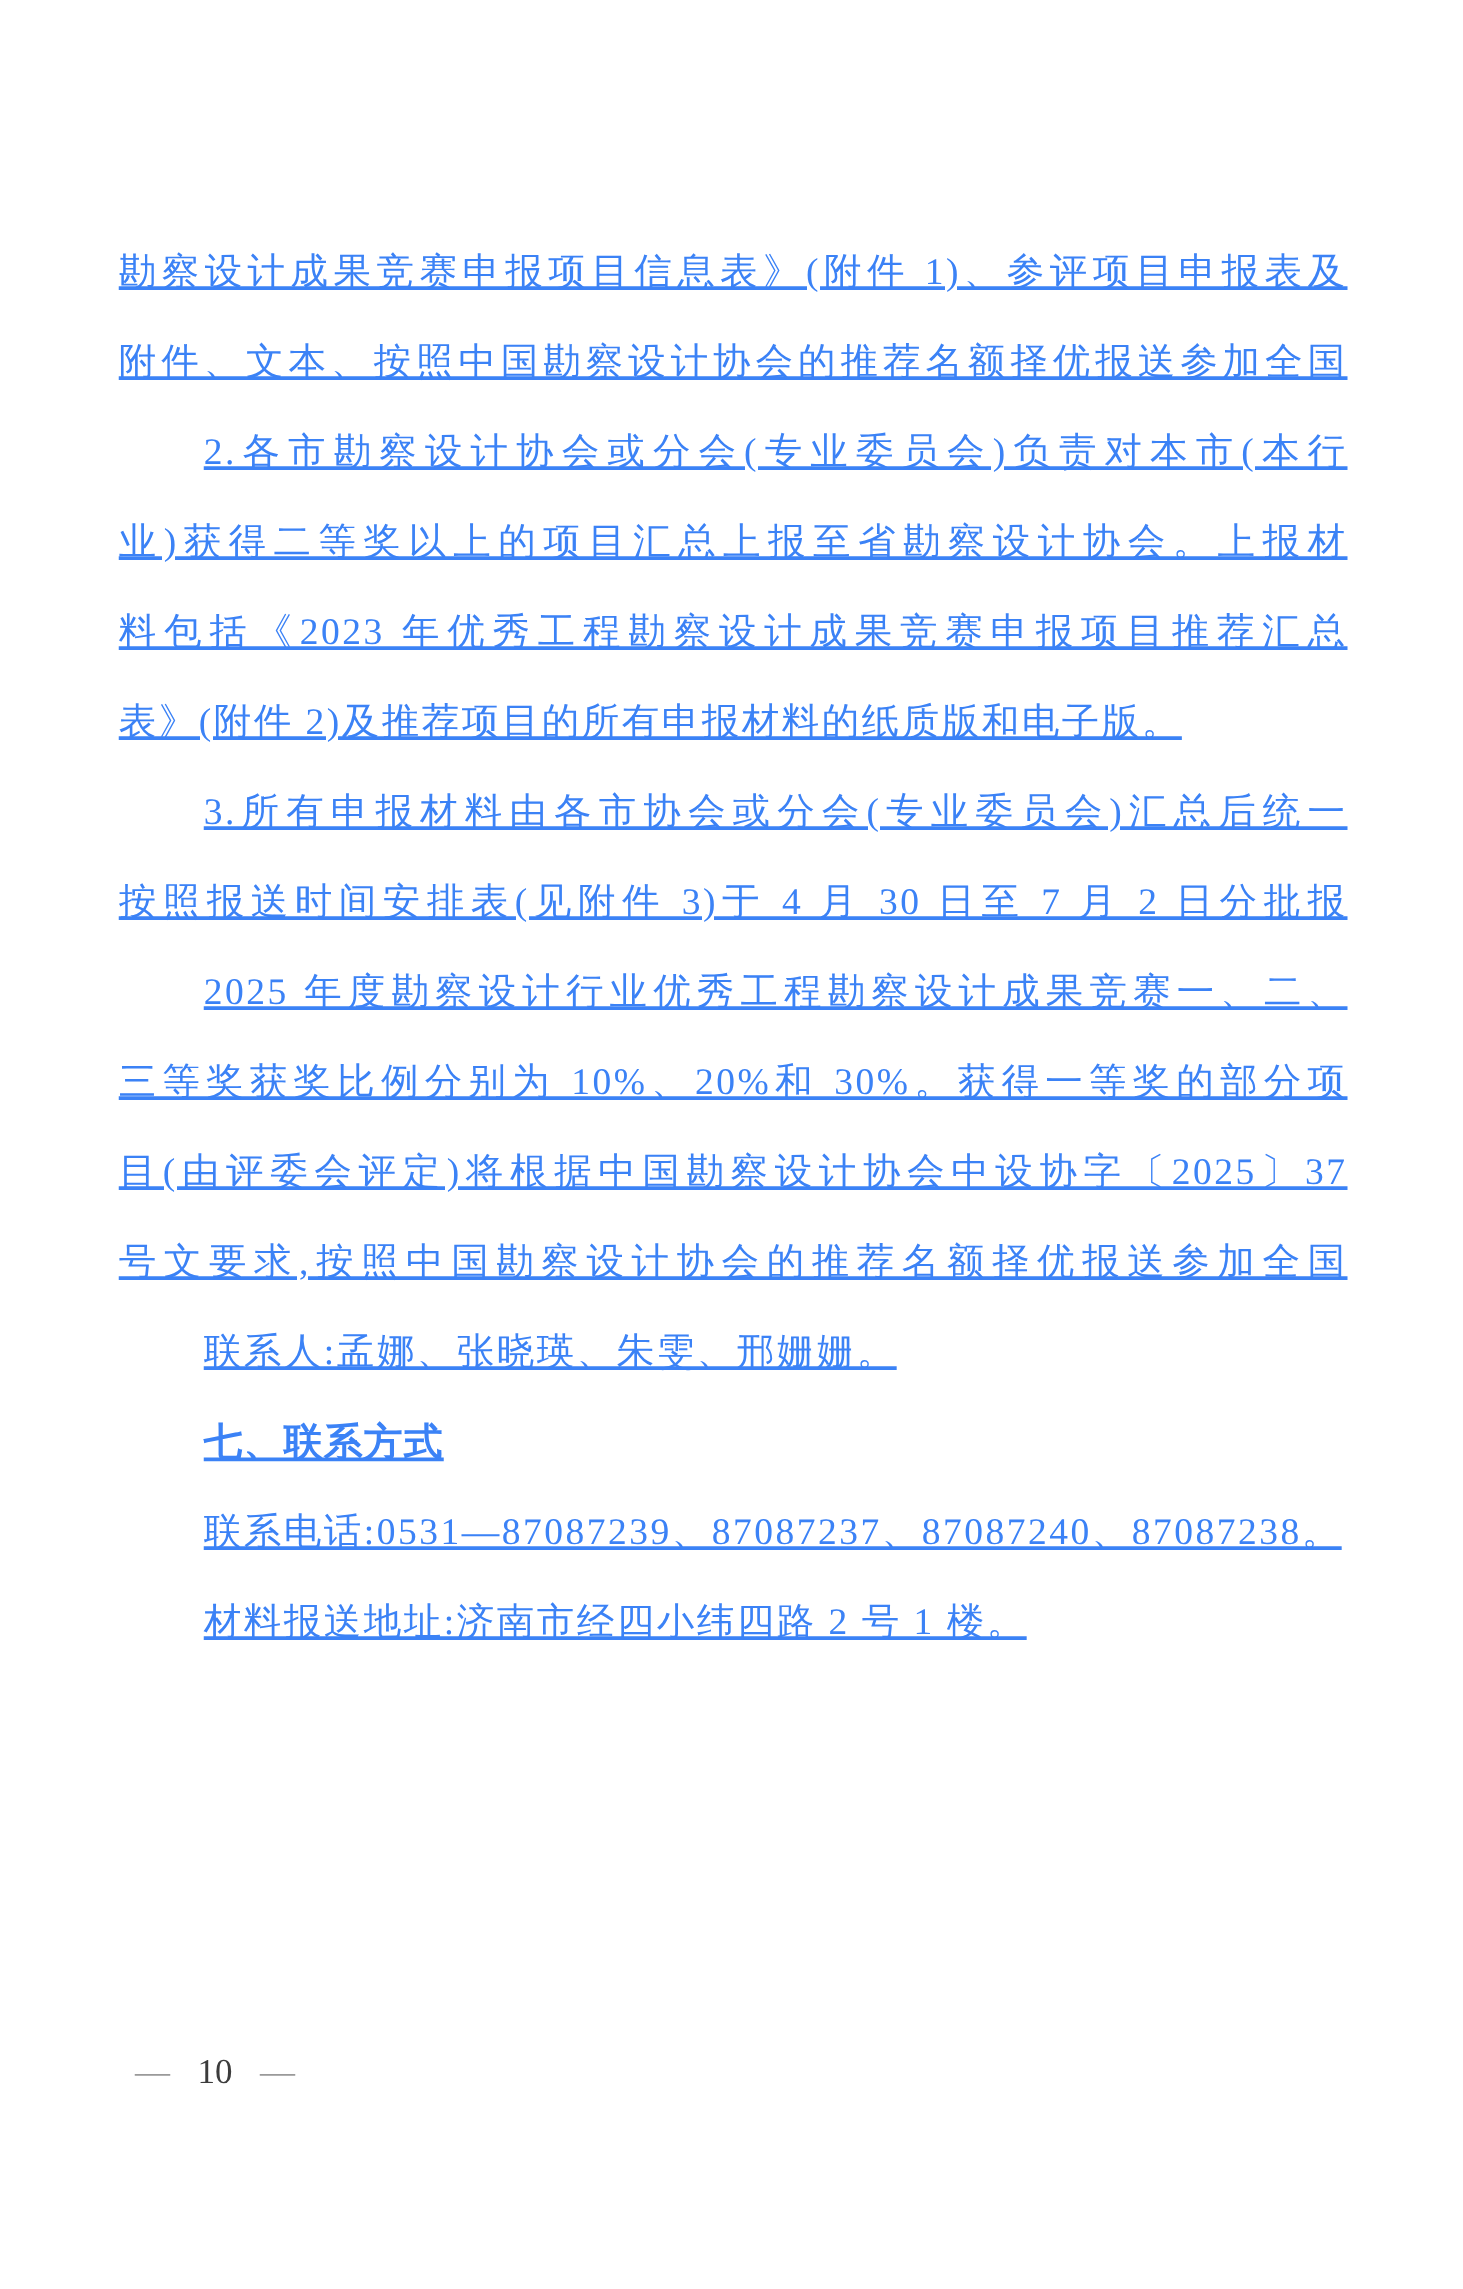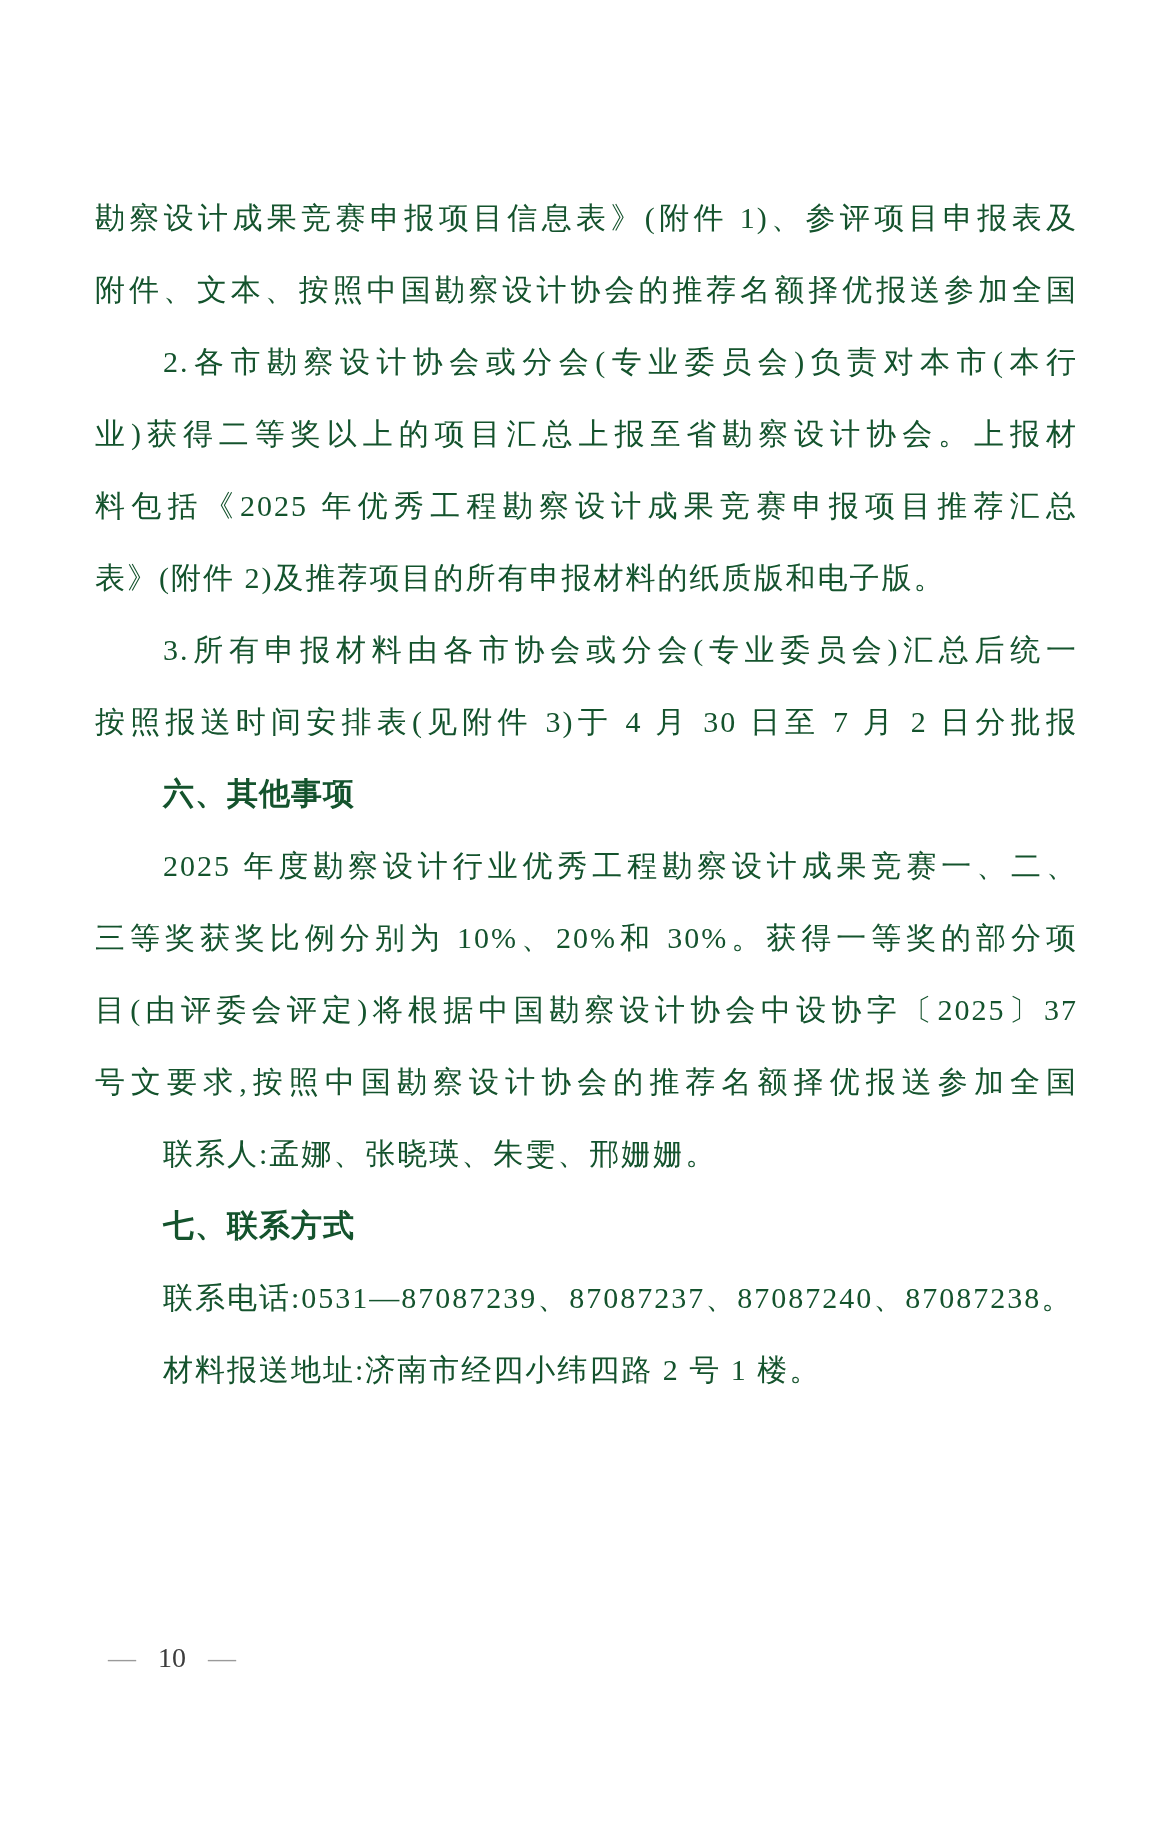--- a/index.html
+++ b/index.html
@@ -20,22 +20,23 @@
     position: absolute;
     left: 95px; top: 182px;
     width: 983px;
   }
   .line {
     display: block;
     height: 72px;
     line-height: 72px;
     font-size: 30px;
     letter-spacing: 2px;
-    color: #14532d;
+    color: #3b82f6;
     white-space: nowrap;
+    text-decoration: underline;
   }
   .just {
     white-space: normal;
     text-align: justify;
     text-align-last: justify;
     text-justify: inter-character;
   }
   .indent { padding-left: 68px; }
   .heading {
     font-family: "Liberation Sans", "DejaVu Sans", sans-serif;
@@ -61,25 +62,24 @@
 </style>
 </head>
 <body>
 
 <div class="page">
   <div class="content">
     <div class="line just">勘察设计成果竞赛申报项目信息表》(附件 1)、参评项目申报表及</div>
     <div class="line just">附件、文本、按照中国勘察设计协会的推荐名额择优报送参加全国</div>
     <div class="line just indent">2.各市勘察设计协会或分会(专业委员会)负责对本市(本行</div>
     <div class="line just">业)获得二等奖以上的项目汇总上报至省勘察设计协会。上报材</div>
-    <div class="line just">料包括《2025 年优秀工程勘察设计成果竞赛申报项目推荐汇总</div>
+    <div class="line just">料包括《2023 年优秀工程勘察设计成果竞赛申报项目推荐汇总</div>
     <div class="line">表》(附件 2)及推荐项目的所有申报材料的纸质版和电子版。</div>
     <div class="line just indent">3.所有申报材料由各市协会或分会(专业委员会)汇总后统一</div>
     <div class="line just">按照报送时间安排表(见附件 3)于 4 月 30 日至 7 月 2 日分批报</div>
-    <div class="line heading indent">六、其他事项</div>
     <div class="line just indent">2025 年度勘察设计行业优秀工程勘察设计成果竞赛一、二、</div>
     <div class="line just">三等奖获奖比例分别为 10%、20%和 30%。获得一等奖的部分项</div>
     <div class="line just">目(由评委会评定)将根据中国勘察设计协会中设协字〔2025〕37</div>
     <div class="line just">号文要求,按照中国勘察设计协会的推荐名额择优报送参加全国</div>
     <div class="line indent">联系人:孟娜、张晓瑛、朱雯、邢姗姗。</div>
     <div class="line heading indent">七、联系方式</div>
     <div class="line indent">联系电话:0531—87087239、87087237、87087240、87087238。</div>
     <div class="line indent">材料报送地址:济南市经四小纬四路 2 号 1 楼。</div>
   </div>
 

